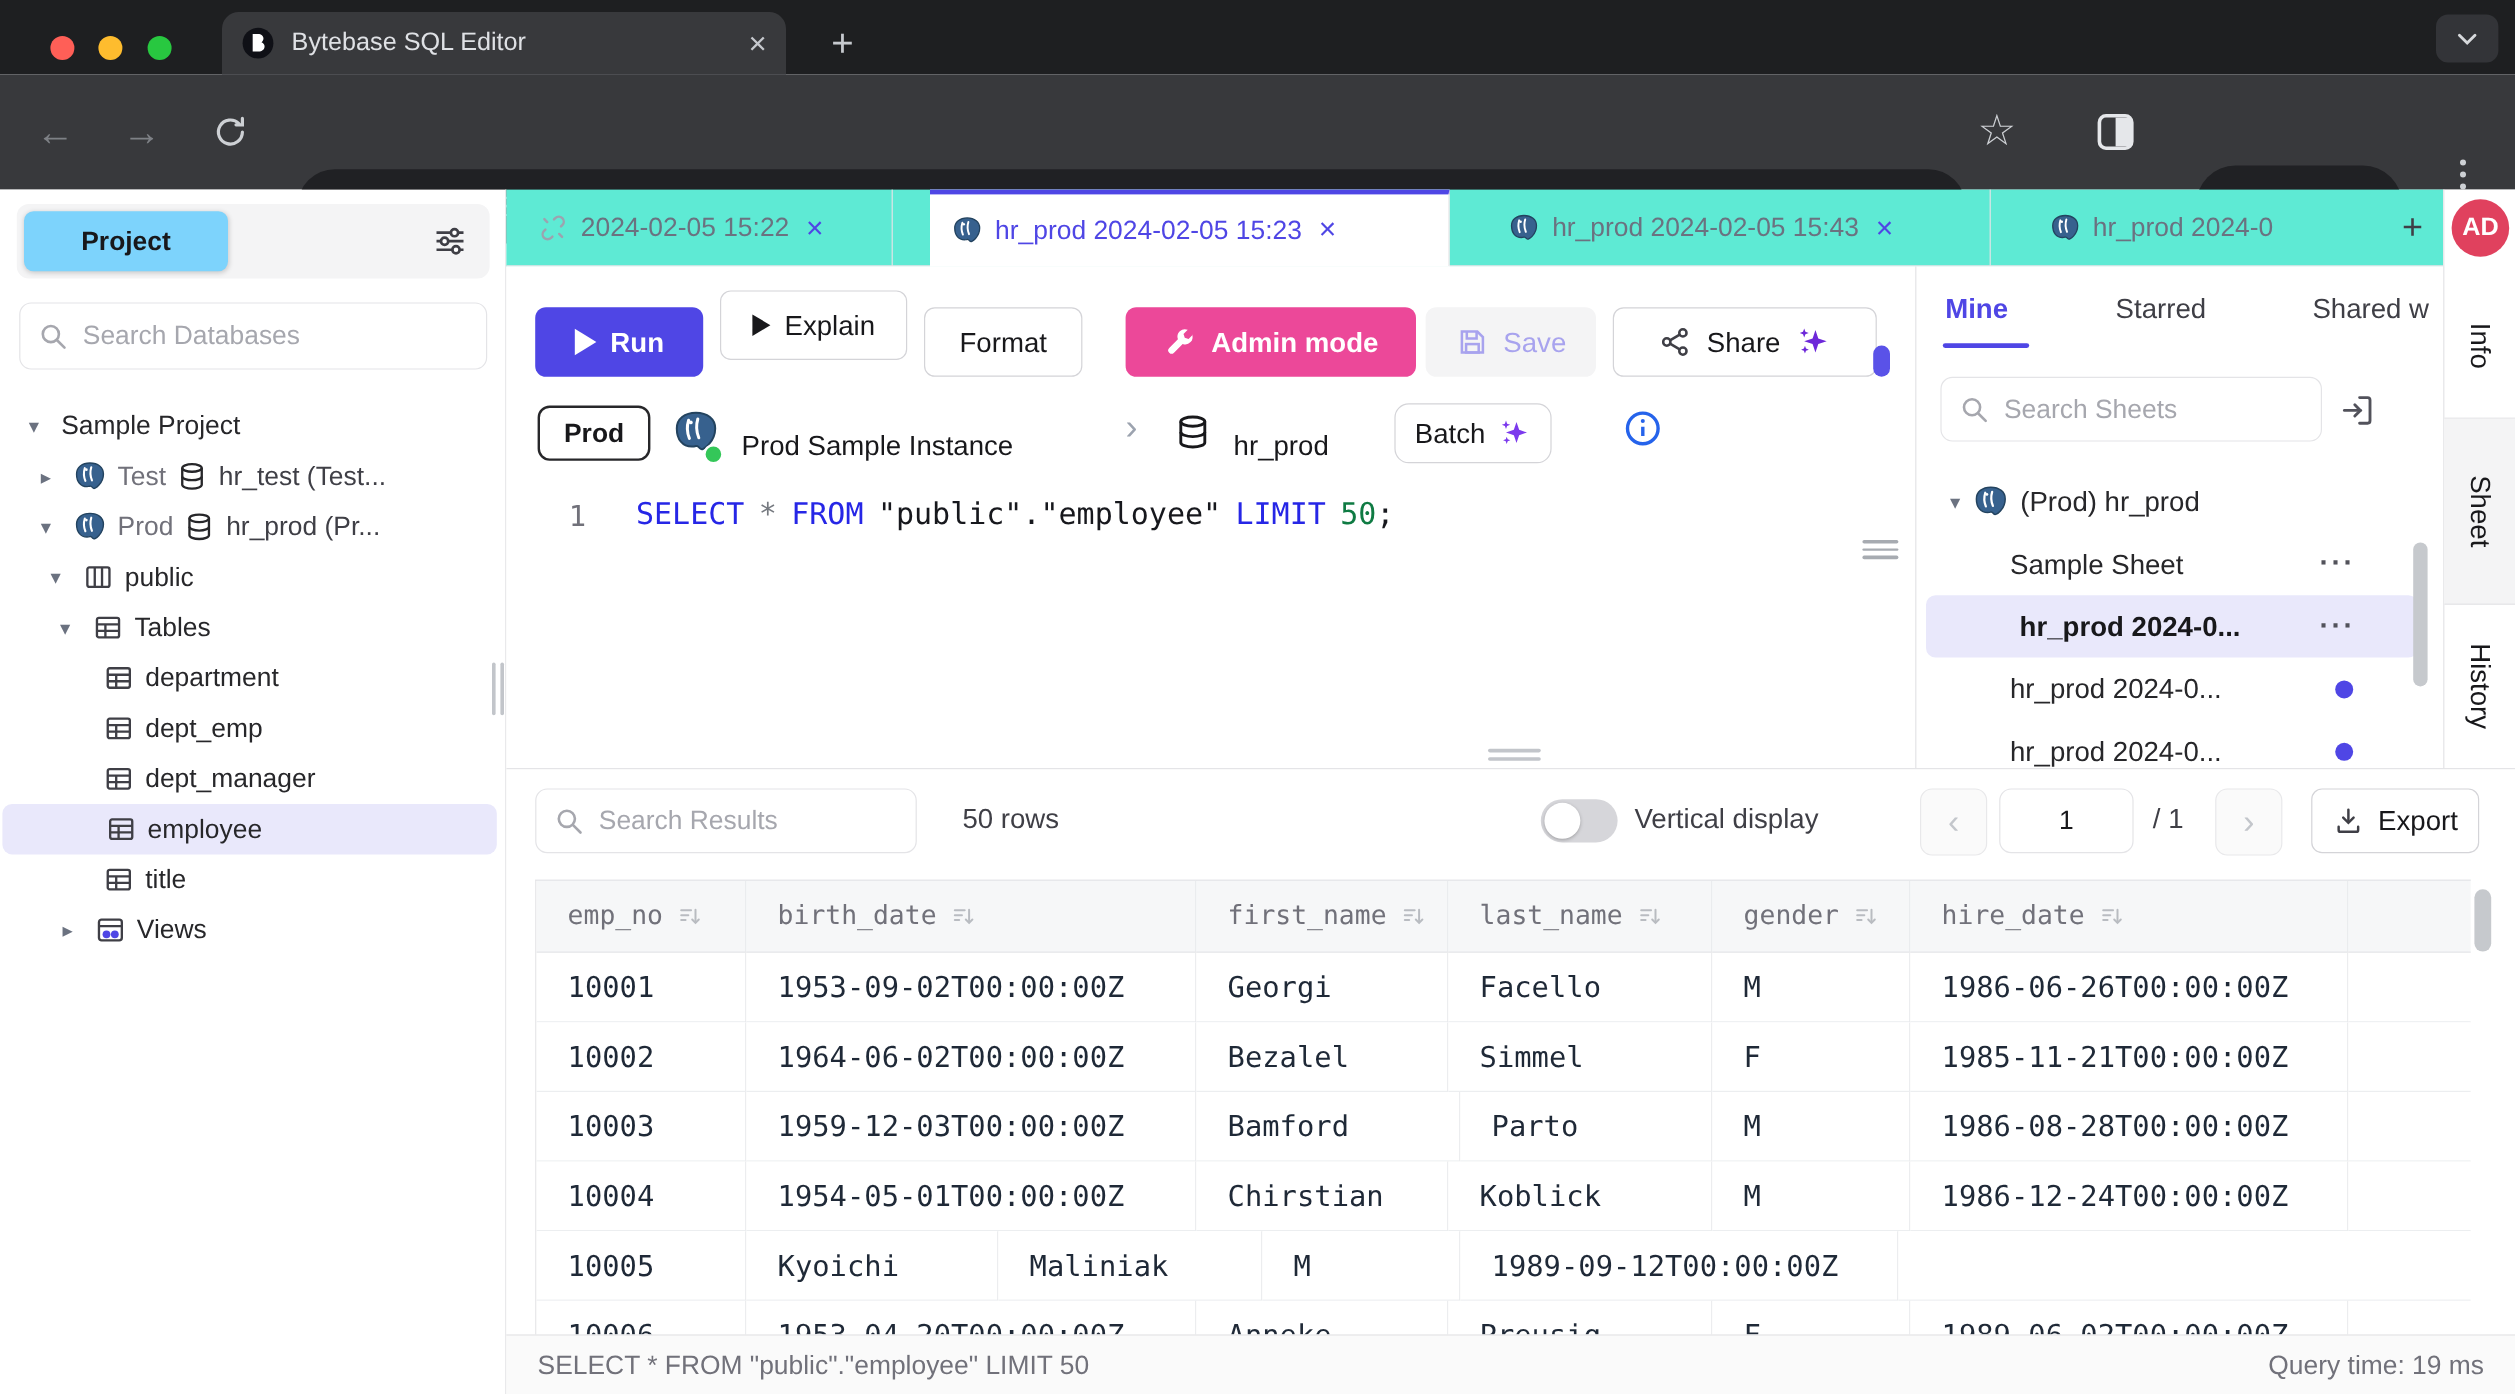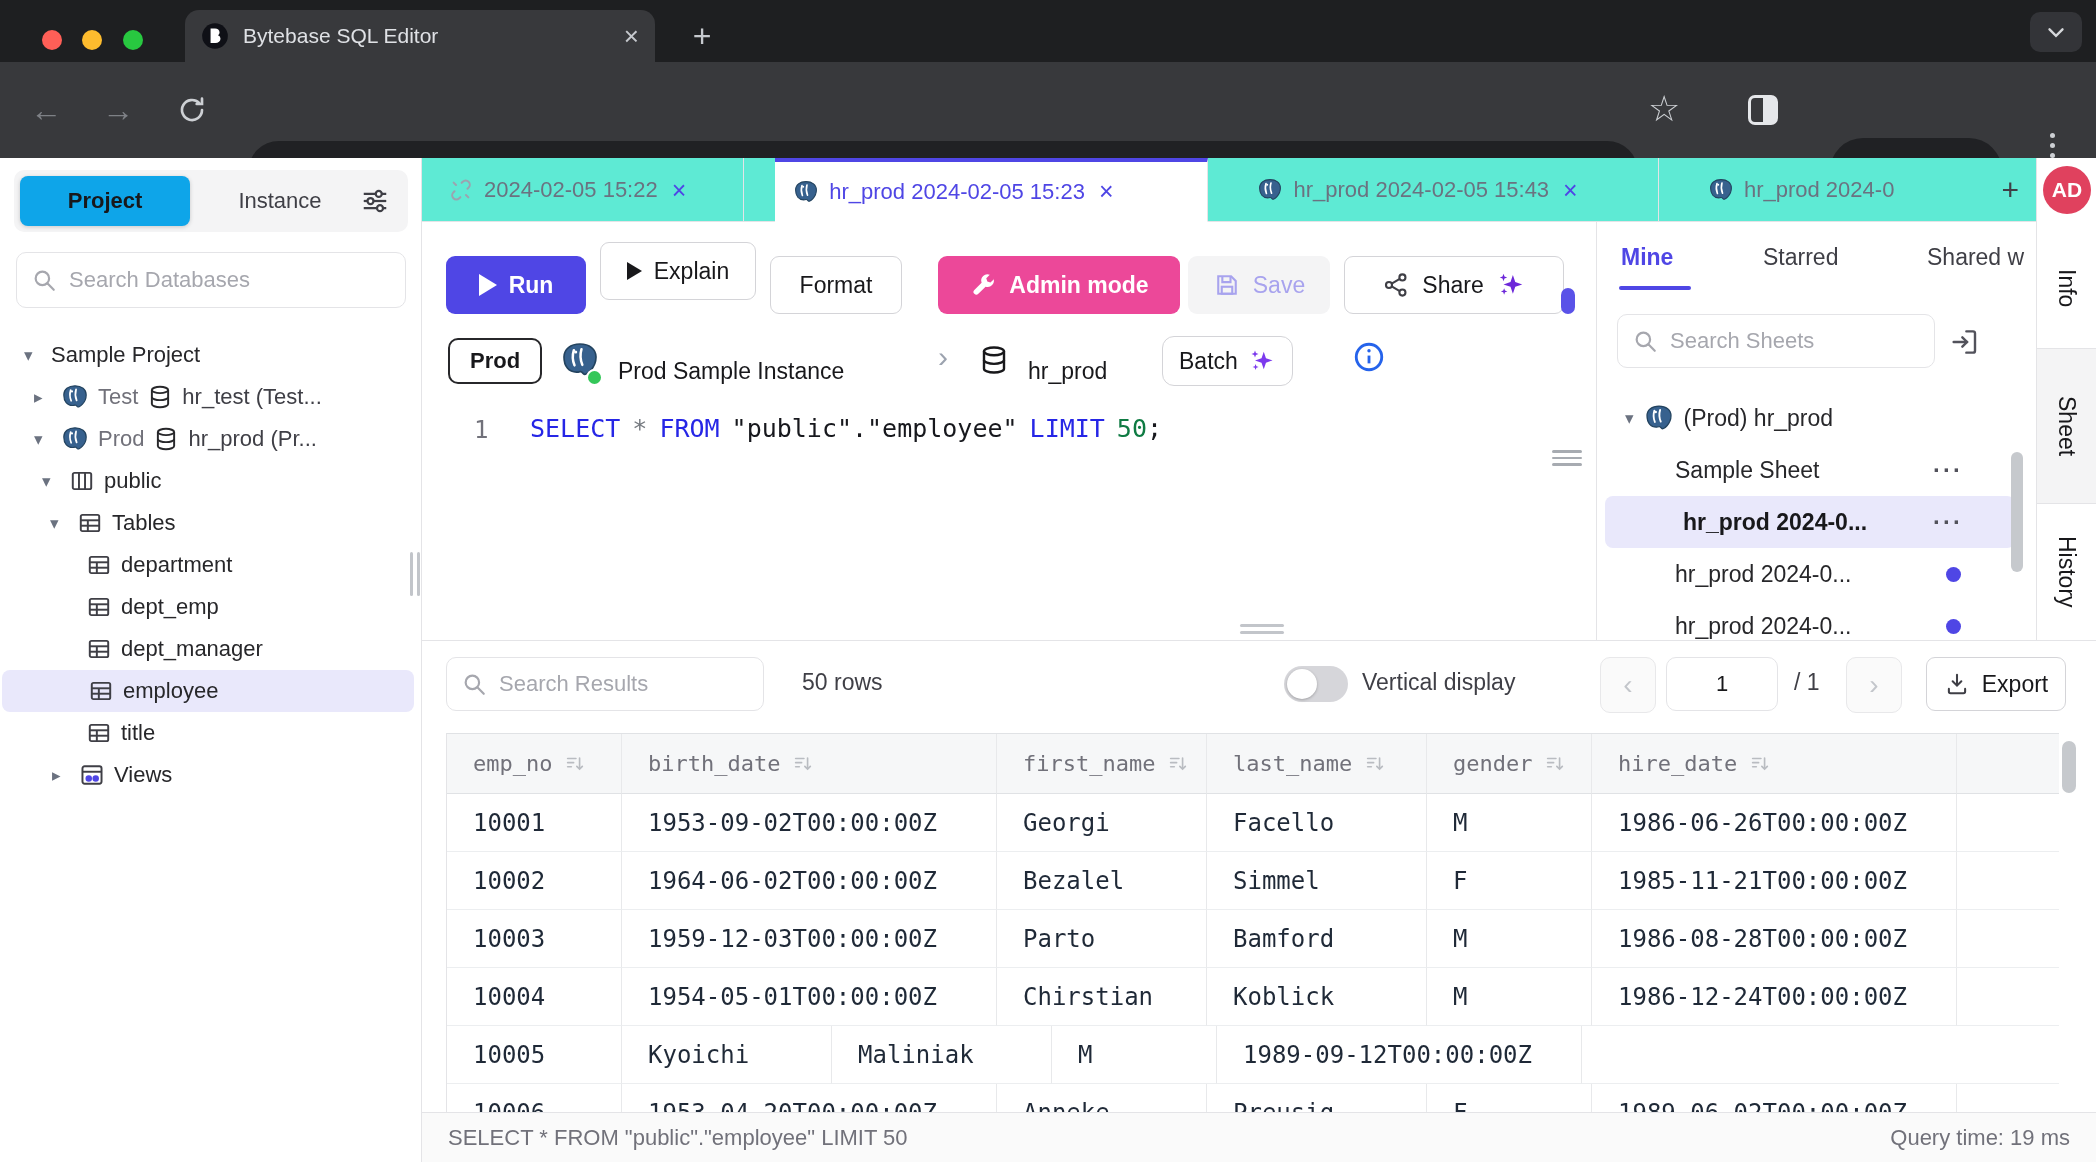--- a/index.html
+++ b/index.html
@@ -25,21 +25,21 @@
   .urltext{color:#e6e8ea;font-size:23px;margin-left:20px;white-space:nowrap;}
   .incog{left:1830px;top:76px;width:172px;height:66px;background:#202124;border-radius:33px;
          display:flex;align-items:center;justify-content:center;gap:12px;color:#e8eaed;font-size:23px;}
   .kebab span{display:block;width:5px;height:5px;border-radius:50%;background:#cdd0d4;margin:5px auto;}
   .panelicon{width:30px;height:30px;border:3px solid #e5e7ea;border-radius:7px;position:relative;box-sizing:border-box;}
   .panelicon::after{content:"";position:absolute;top:0;right:0;bottom:0;width:12px;background:#e5e7ea;}
 
   
   .sidebar{left:0;top:158px;width:422px;height:1004px;background:#fff;border-right:1px solid #e4e4e7;box-sizing:border-box;}
   .seg{left:14px;top:12px;width:394px;height:62px;background:#f4f4f5;border-radius:10px;}
-  .seg-pill{left:6px;top:6px;width:170px;height:50px;background:#0ea5e9;border-radius:8px;
+  .seg-pill{left:6px;top:6px;width:170px;height:50px;background:#7dd3fc;border-radius:8px;
             box-shadow:0 1px 4px rgba(0,0,0,.18);display:flex;align-items:center;justify-content:center;
             font-size:22px;font-weight:700;color:#18181b;}
   .seg-label{left:186px;top:0;width:160px;height:62px;display:flex;align-items:center;justify-content:center;
              font-size:22px;color:#3f3f46;}
   .db-search,.input-box{border:1px solid #e4e4e7;border-radius:10px;background:#fff;display:flex;align-items:center;box-sizing:border-box;}
   .ph-input{border:none;outline:none;background:transparent;font-size:22px;color:#3f3f46;width:100%;
             font-family:"Liberation Sans",sans-serif;}
   .ph-input::placeholder{color:#a6a7ae;}
   .tree{left:0;top:176px;width:422px;}
   .trow{height:42px;display:flex;align-items:center;gap:9px;font-size:22px;color:#27272a;box-sizing:border-box;
@@ -293,21 +293,20 @@
     <div class="abs kebab" style="left:2042px;top:66px;width:20px">
         <span></span>
         <span></span>
         <span></span>
       </div>
   </div>
 
   <div class="abs sidebar">
     <div class="abs seg">
       <div class="abs seg-pill">Project</div>
-      <div class="abs seg-label">Instance</div>
       <div class="abs" style="left:346px;top:16px;color:#3f3f46">
         <svg class="ic" width="30" height="30">
             <use href="#i-sliders"></use>
           </svg>
       </div>
     </div>
     <div class="abs db-search" style="left:16px;top:94px;width:390px;height:56px;padding:0 14px;gap:10px">
       <svg class="ic" width="26" height="26" style="color:#a6a7ae">
           <use href="#i-search"></use>
         </svg>
@@ -637,22 +636,22 @@
         <div class="cell dcell c1">1964-06-02T00:00:00Z</div>
         <div class="cell dcell c2">Bezalel</div>
         <div class="cell dcell c3">Simmel</div>
         <div class="cell dcell c4">F</div>
         <div class="cell dcell c5">1985-11-21T00:00:00Z</div>
         <div class="cell dcell cf"></div>
       </div>
       <div class="gridrow">
         <div class="cell dcell c0">10003</div>
         <div class="cell dcell c1">1959-12-03T00:00:00Z</div>
+        <div class="cell dcell c3">Bamford</div>
         <div class="cell dcell c2">Parto</div>
-        <div class="cell dcell c3">Bamford</div>
         <div class="cell dcell c4">M</div>
         <div class="cell dcell c5">1986-08-28T00:00:00Z</div>
         <div class="cell dcell cf"></div>
       </div>
       <div class="gridrow">
         <div class="cell dcell c0">10004</div>
         <div class="cell dcell c1">1954-05-01T00:00:00Z</div>
         <div class="cell dcell c2">Chirstian</div>
         <div class="cell dcell c3">Koblick</div>
         <div class="cell dcell c4">M</div>

